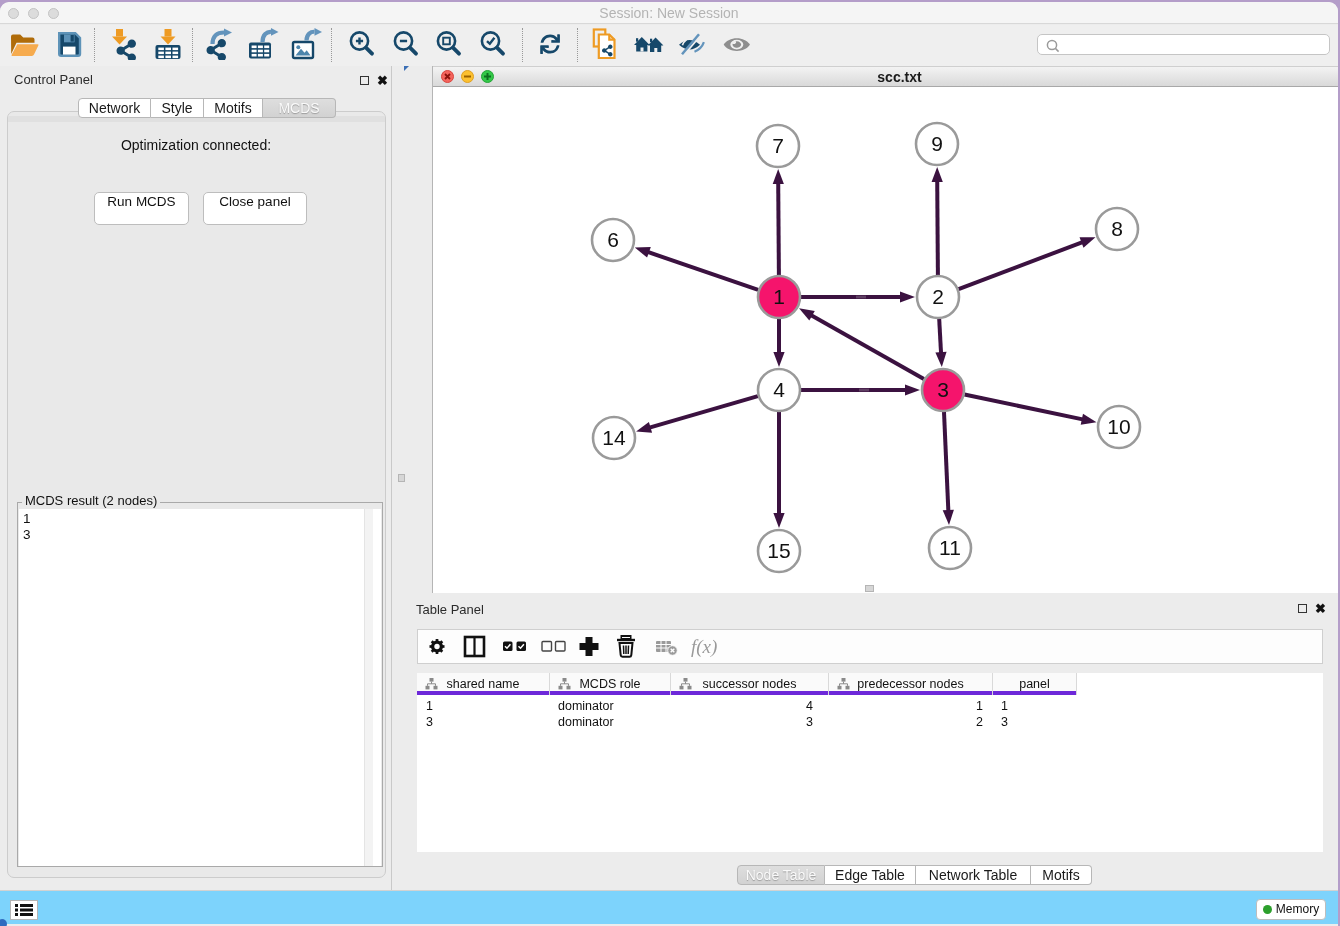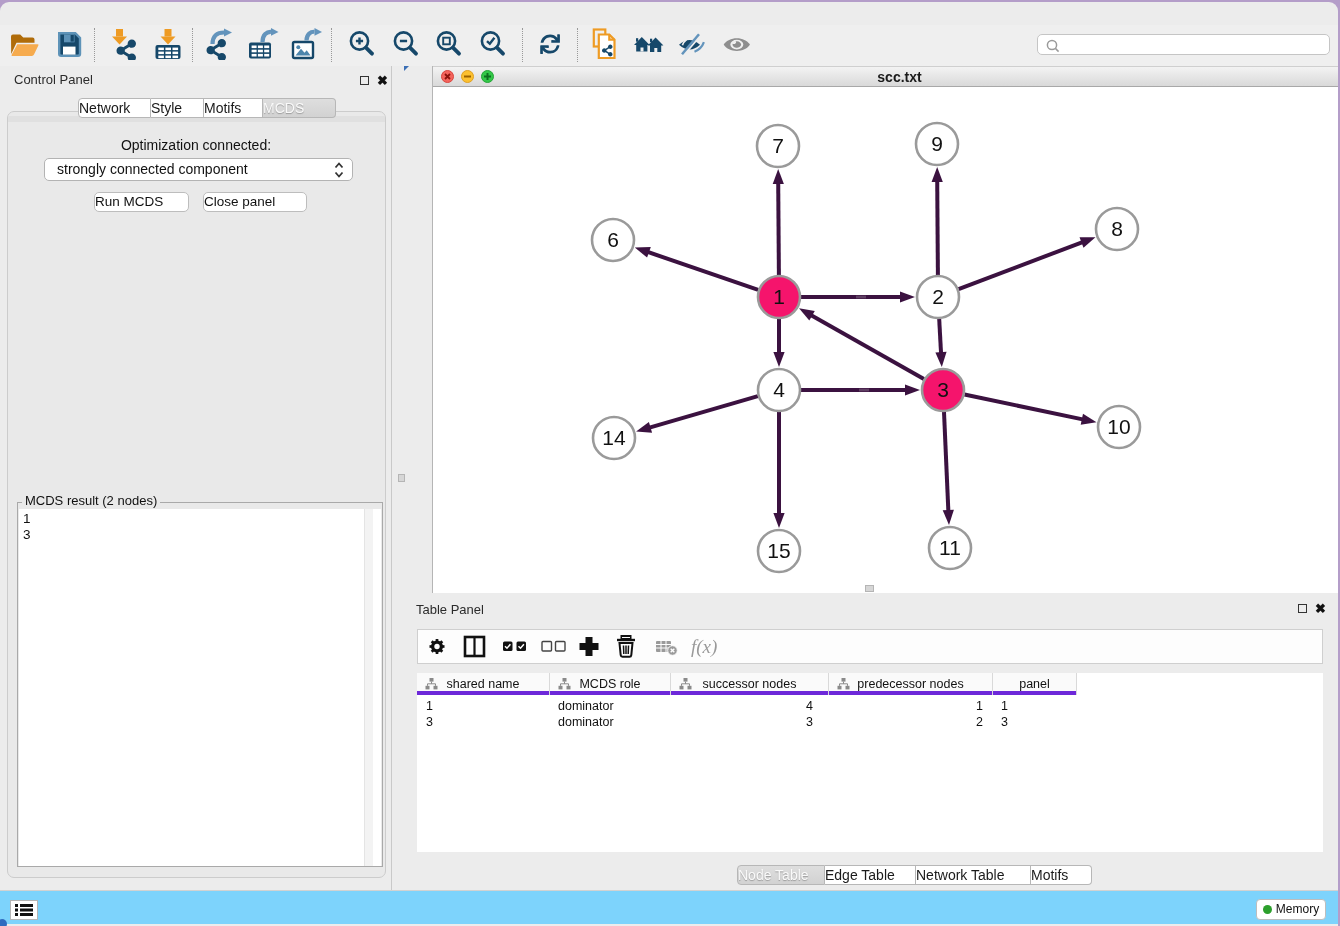--- a/index.html
+++ b/index.html
@@ -15,27 +15,27 @@
 .tsep{position:absolute;top:3px;height:34px;width:1px;border-left:1px dotted #999;}
 #searchbox{position:absolute;left:1037px;top:9px;width:293px;height:21px;background:#fff;border:1px solid #c5c5c5;border-radius:5px;}
 
 #cpanel{position:absolute;left:0;top:64px;width:392px;height:826px;background:#ececec;border-right:1px solid #c9c9c9;}
 .phead{font-size:13px;color:#2b2b2b;}
 .sqbtn{position:absolute;width:9px;height:9px;border:1.5px solid #333;}
 .xbtn{position:absolute;font-size:13px;font-weight:bold;color:#111;line-height:10px;}
 #cp-content{position:absolute;left:7px;top:45px;width:379px;height:767px;background:#e9e9e9;border:1px solid #cccccc;border-radius:7px;}
 #cp-band{position:absolute;left:8px;top:50px;width:377px;height:6px;background:#e0e0e0;}
 .tabbar{position:absolute;display:flex;height:20px;}
-.tab{height:20px;background:#fff;border:1px solid #b7b7b7;border-left:none;font-size:14px;color:#1a1a1a;text-align:left;line-height:18px;}
+.tab{height:20px;background:#fff;border:1px solid #b7b7b7;border-left:none;font-size:14px;color:#1a1a1a;text-align:center;line-height:18px;}
 .tab.first{border-left:1px solid #b7b7b7;border-radius:4px 0 0 4px;}
 .tab.last{border-radius:0 4px 4px 0;}
 .tab.sel{background:linear-gradient(#dedede,#d2d2d2);color:#fafafa;text-shadow:0 1px 1px rgba(130,130,130,.7);}
 #optlabel{position:absolute;left:0;top:71px;width:392px;text-align:center;font-size:14px;color:#111;}
 #dropdown{position:absolute;left:44px;top:92px;width:309px;height:23px;background:#fff;border:1px solid #b3b3b3;border-radius:5px;font-size:14px;color:#111;line-height:21px;padding-left:12px;}
-.btn{position:absolute;height:20px;background:#fff;border:1px solid #bdbdbd;border-radius:5px;font-size:13.5px;color:#111;line-height:18px;}
+.btn{position:absolute;height:33px;background:#fff;border:1px solid #bdbdbd;border-radius:5px;font-size:13.5px;color:#111;text-align:center;line-height:18px;}
 #fieldset{position:absolute;left:17px;top:436px;width:366px;height:365px;border:1px solid #a9a9a9;}
 #fieldlegend{position:absolute;left:4px;top:-10px;background:#e9e9e9;padding:0 3px;font-size:13px;color:#111;}
 #resultbox{position:absolute;left:1px;top:6px;width:362px;height:357px;background:#fff;}
 #resultbox .ln{font-size:13.5px;color:#111;margin-left:4px;line-height:15.5px;}
 #rscroll{position:absolute;right:8px;top:0;width:9px;height:100%;background:#f3f3f3;border-left:1px solid #e4e4e4;}
 
 #vsplit-handle{position:absolute;left:398px;top:472px;width:7px;height:8px;background:#d6d6d6;border:1px solid #b5b5b5;}
 #hsplit-handle{position:absolute;left:865px;top:583px;width:9px;height:7px;background:#d6d6d6;border:1px solid #b5b5b5;}
 
 #netwin{position:absolute;left:404px;top:64px;width:934px;height:527px;background:#fff;border-left:1px solid #b5b5b5;margin-left:28px;}
@@ -52,20 +52,26 @@
 .btabs{position:absolute;display:flex;height:20px;}
 
 #statusbar{position:absolute;left:0;top:888px;width:100%;height:34px;background:#7dd3fc;border-top:1px solid #d2d2d2;}
 #memorybtn{position:absolute;right:12px;top:8px;width:70px;height:21px;background:#fff;border:1px solid #bdbdbd;border-radius:4px;font-size:12px;color:#111;text-align:center;line-height:19px;}
 #listbtn{position:absolute;left:10px;top:9px;width:28px;height:20px;background:#fff;border:1px solid #b5b5b5;}
 </style>
 </head>
 <body>
 <div id="win">
 
+  <div id="titlebar">
+    <div class="tl" style="left:8px;"></div>
+    <div class="tl" style="left:28px;"></div>
+    <div class="tl" style="left:48px;"></div>
+    <div id="wtitle">Session: New Session</div>
+  </div>
 
   <div id="toolbar">
     <div class="tsep" style="left:94px;"></div>
     <div class="tsep" style="left:192px;"></div>
     <div class="tsep" style="left:331px;"></div>
     <div class="tsep" style="left:522px;"></div>
     <div class="tsep" style="left:577px;"></div>
     <svg class="ticon" style="left:8px;top:3px;" width="32" height="32" viewBox="0 0 32 32">
         <path d="M3,8.5 a2,2 0 0 1 2,-2 h7.2 l3,3 h9.3 a2,2 0 0 1 2,2 v3.2 H8.5 L3.2,26 Z" fill="#b06c0a"></path>
 <path d="M9.3,16.2 h20.2 a0.9,0.9 0 0 1 0.84,1.3 L26,26.5 a2.4,2.4 0 0 1 -2.2,1.5 H4.5 a0.9,0.9 0 0 1 -0.84,-1.3 Z" fill="#f6ab4e"></path>
@@ -194,26 +200,20 @@
     <div class="xbtn" style="left:377px;top:10px;">✖</div>
     <div id="cp-content"></div>
     <div id="cp-band"></div>
     <div class="tabbar" style="left:78px;top:32px;">
       <div class="tab first" style="width:73px;">Network</div>
       <div class="tab" style="width:53px;">Style</div>
       <div class="tab" style="width:59px;">Motifs</div>
       <div class="tab last sel" style="width:73px;">MCDS</div>
     </div>
     <div id="optlabel">Optimization connected:</div>
-    <div id="dropdown">strongly connected component
-      <svg width="12" height="16" style="position:absolute;right:7px;top:3px;" viewBox="0 0 12 16">
-        <path d="M2.5,5.5 L6,1.5 L9.5,5.5" stroke="#333" stroke-width="1.8" fill="none"></path>
-        <path d="M2.5,10.5 L6,14.5 L9.5,10.5" stroke="#333" stroke-width="1.8" fill="none"></path>
-      </svg>
-    </div>
     <div class="btn" style="left:94px;top:126px;width:95px;">Run MCDS</div>
     <div class="btn" style="left:203px;top:126px;width:104px;">Close panel</div>
     <div id="fieldset">
       <div id="fieldlegend">MCDS result (2 nodes)</div>
       <div id="resultbox">
         <div class="ln" style="padding-top:2px;">1</div>
         <div class="ln">3</div>
         <div id="rscroll"></div>
       </div>
     </div>

